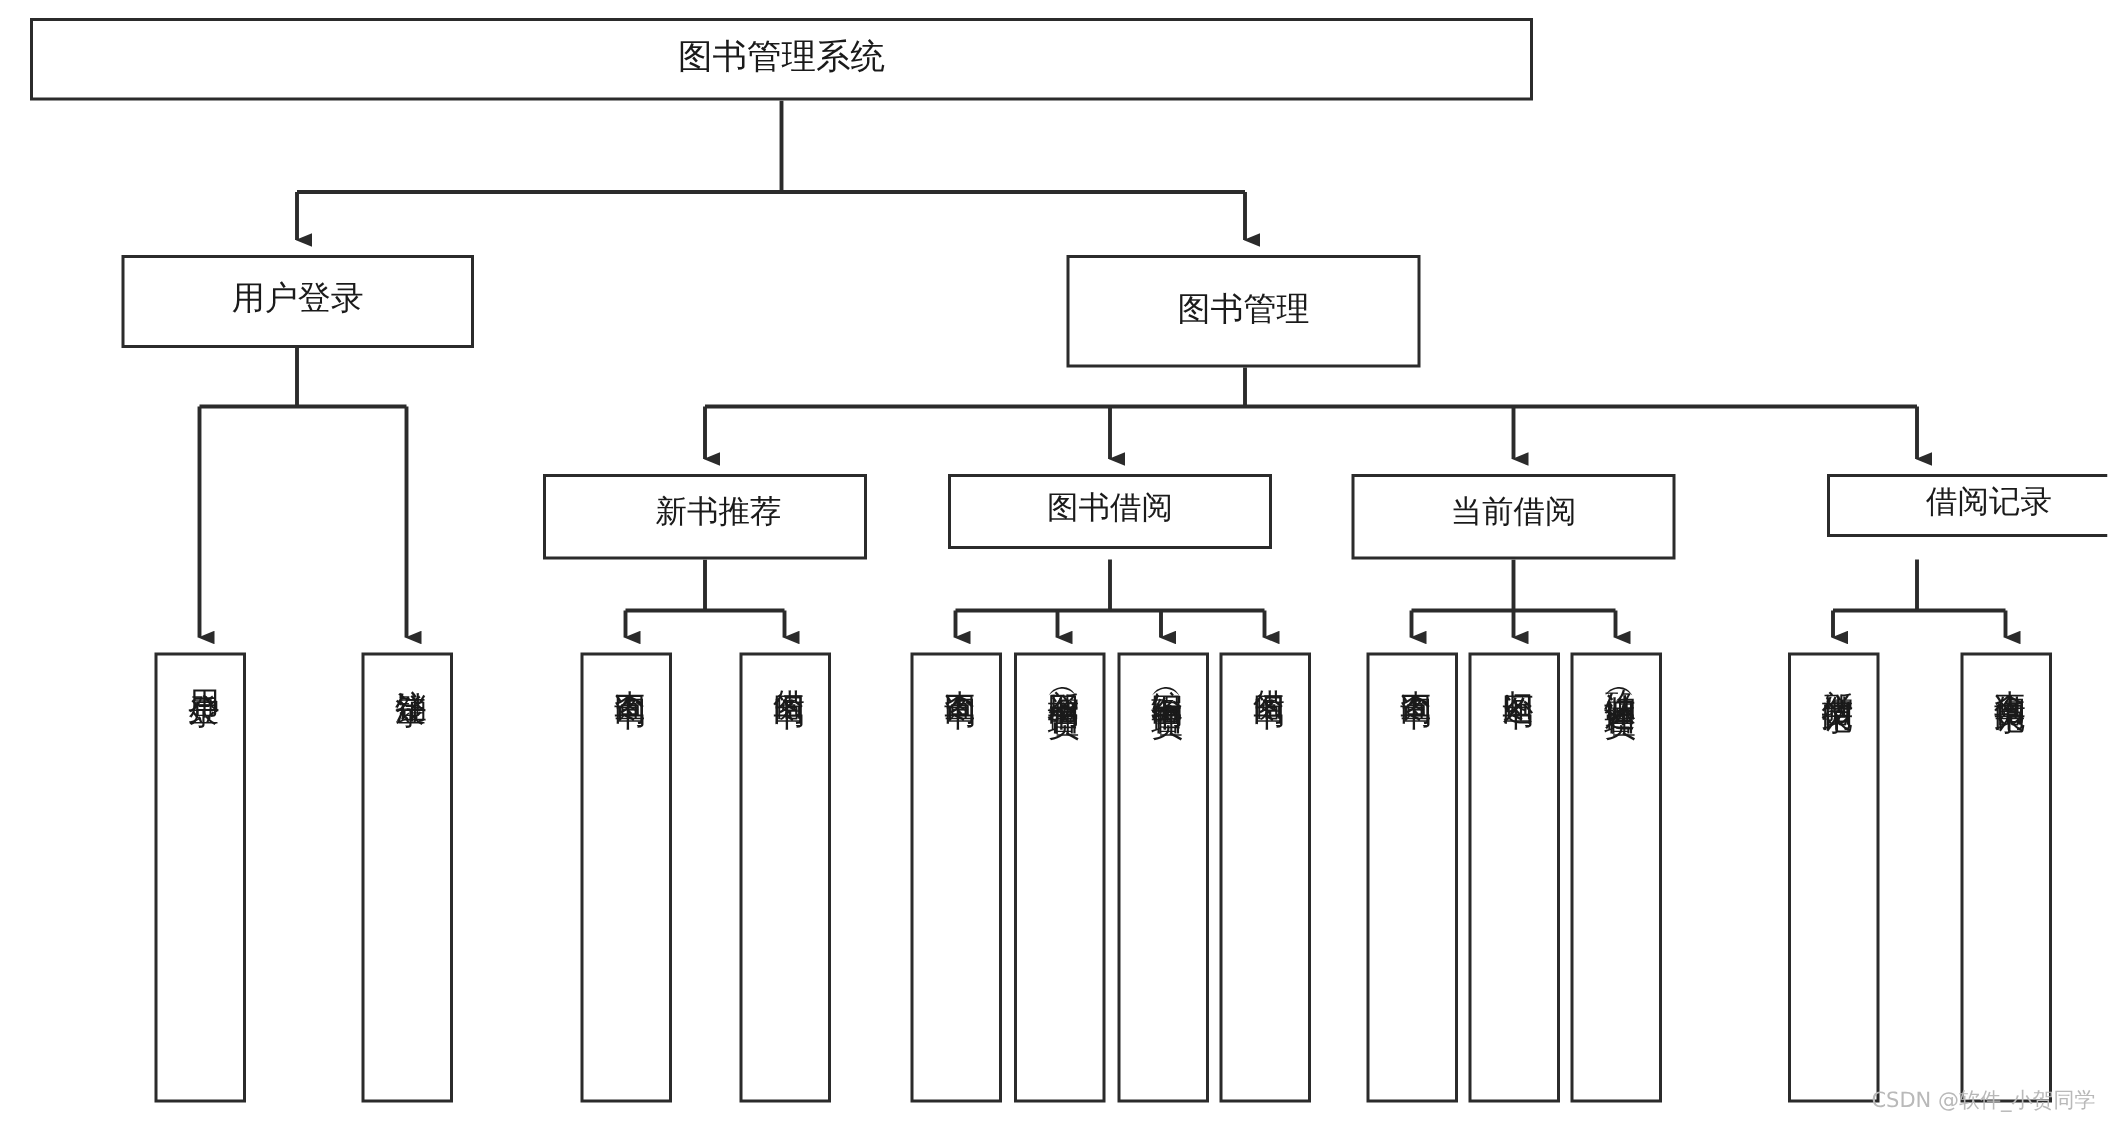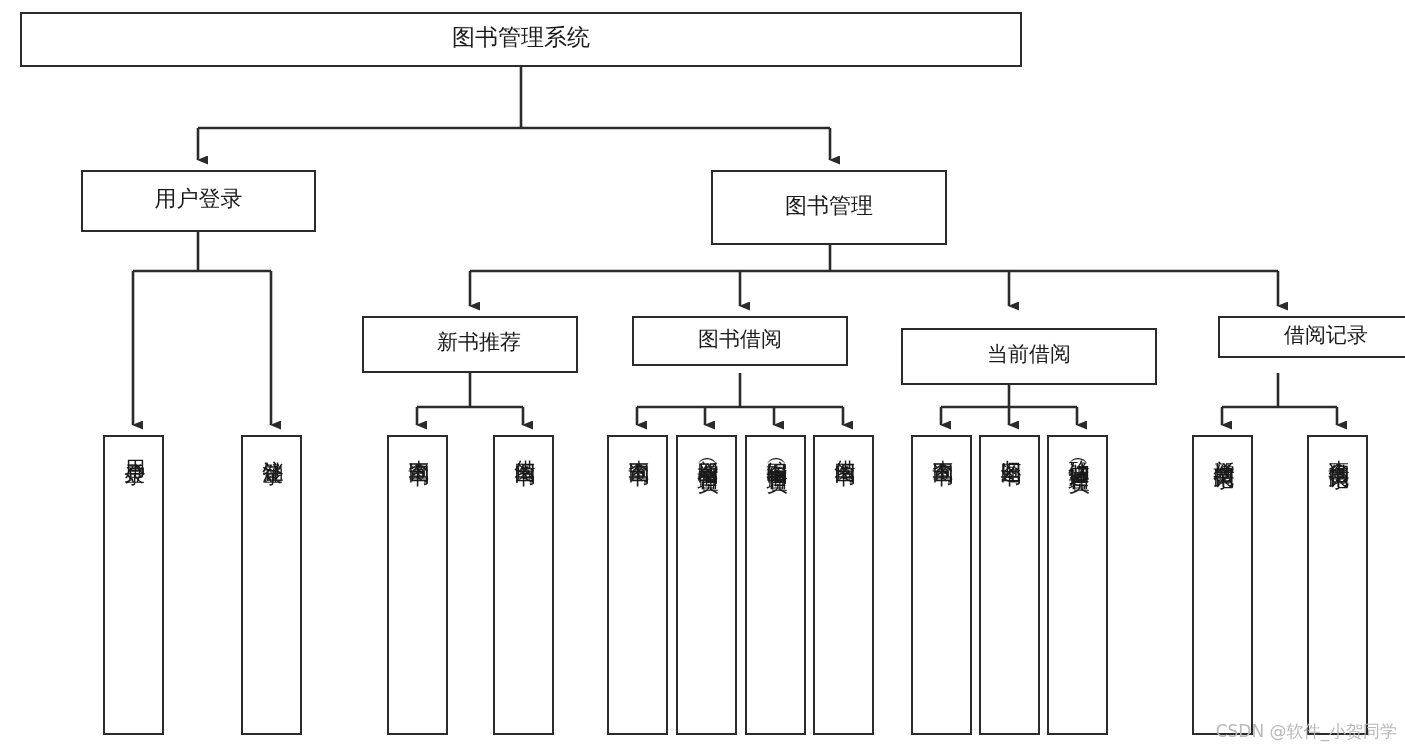--- a/index.html
+++ b/index.html
@@ -57,21 +57,21 @@
     font-size: 21px;
     letter-spacing: 2px;
     line-height: 1;
     white-space: nowrap;
     margin: 0 auto;
   }
   #watermark {
     position: absolute;
     right: 8px;
     bottom: 4px;
-    font-size: 17px;
+    font-size: 14px;
     color: #b9b9b9;
     z-index: 5;
     white-space: nowrap;
     margin-top: 21px;
   }
 </style>
 </head>
 <body>
 
 <div id="diagram-root">
@@ -139,21 +139,21 @@
   </div>
 
   <div class="node level-2" style="left:362px; top:316px; width:216px; height:57px;padding-left:18px;">
     <span class="node-label">新书推荐</span>
   </div>
 
   <div class="node level-2" style="left:632px; top:316px; width:216px; height:50px;">
     <span class="node-label">图书借阅</span>
   </div>
 
-  <div class="node level-2" style="left:901px; top:316px; width:256px; height:57px;margin-top:12px;">
+  <div class="node level-2" style="left:901px; top:316px; width:216px; height:57px;">
     <span class="node-label">当前借阅</span>
   </div>
 
   <div class="node level-2" style="left:1170px; top:316px; width:216px; height:42px;margin-left:48px;">
     <span class="node-label">借阅记录</span>
   </div>
 
   <div class="node vertical" style="left:103px; top:435px; width:61px; height:300px;">
     <span class="node-label">用户登录</span>
   </div>

